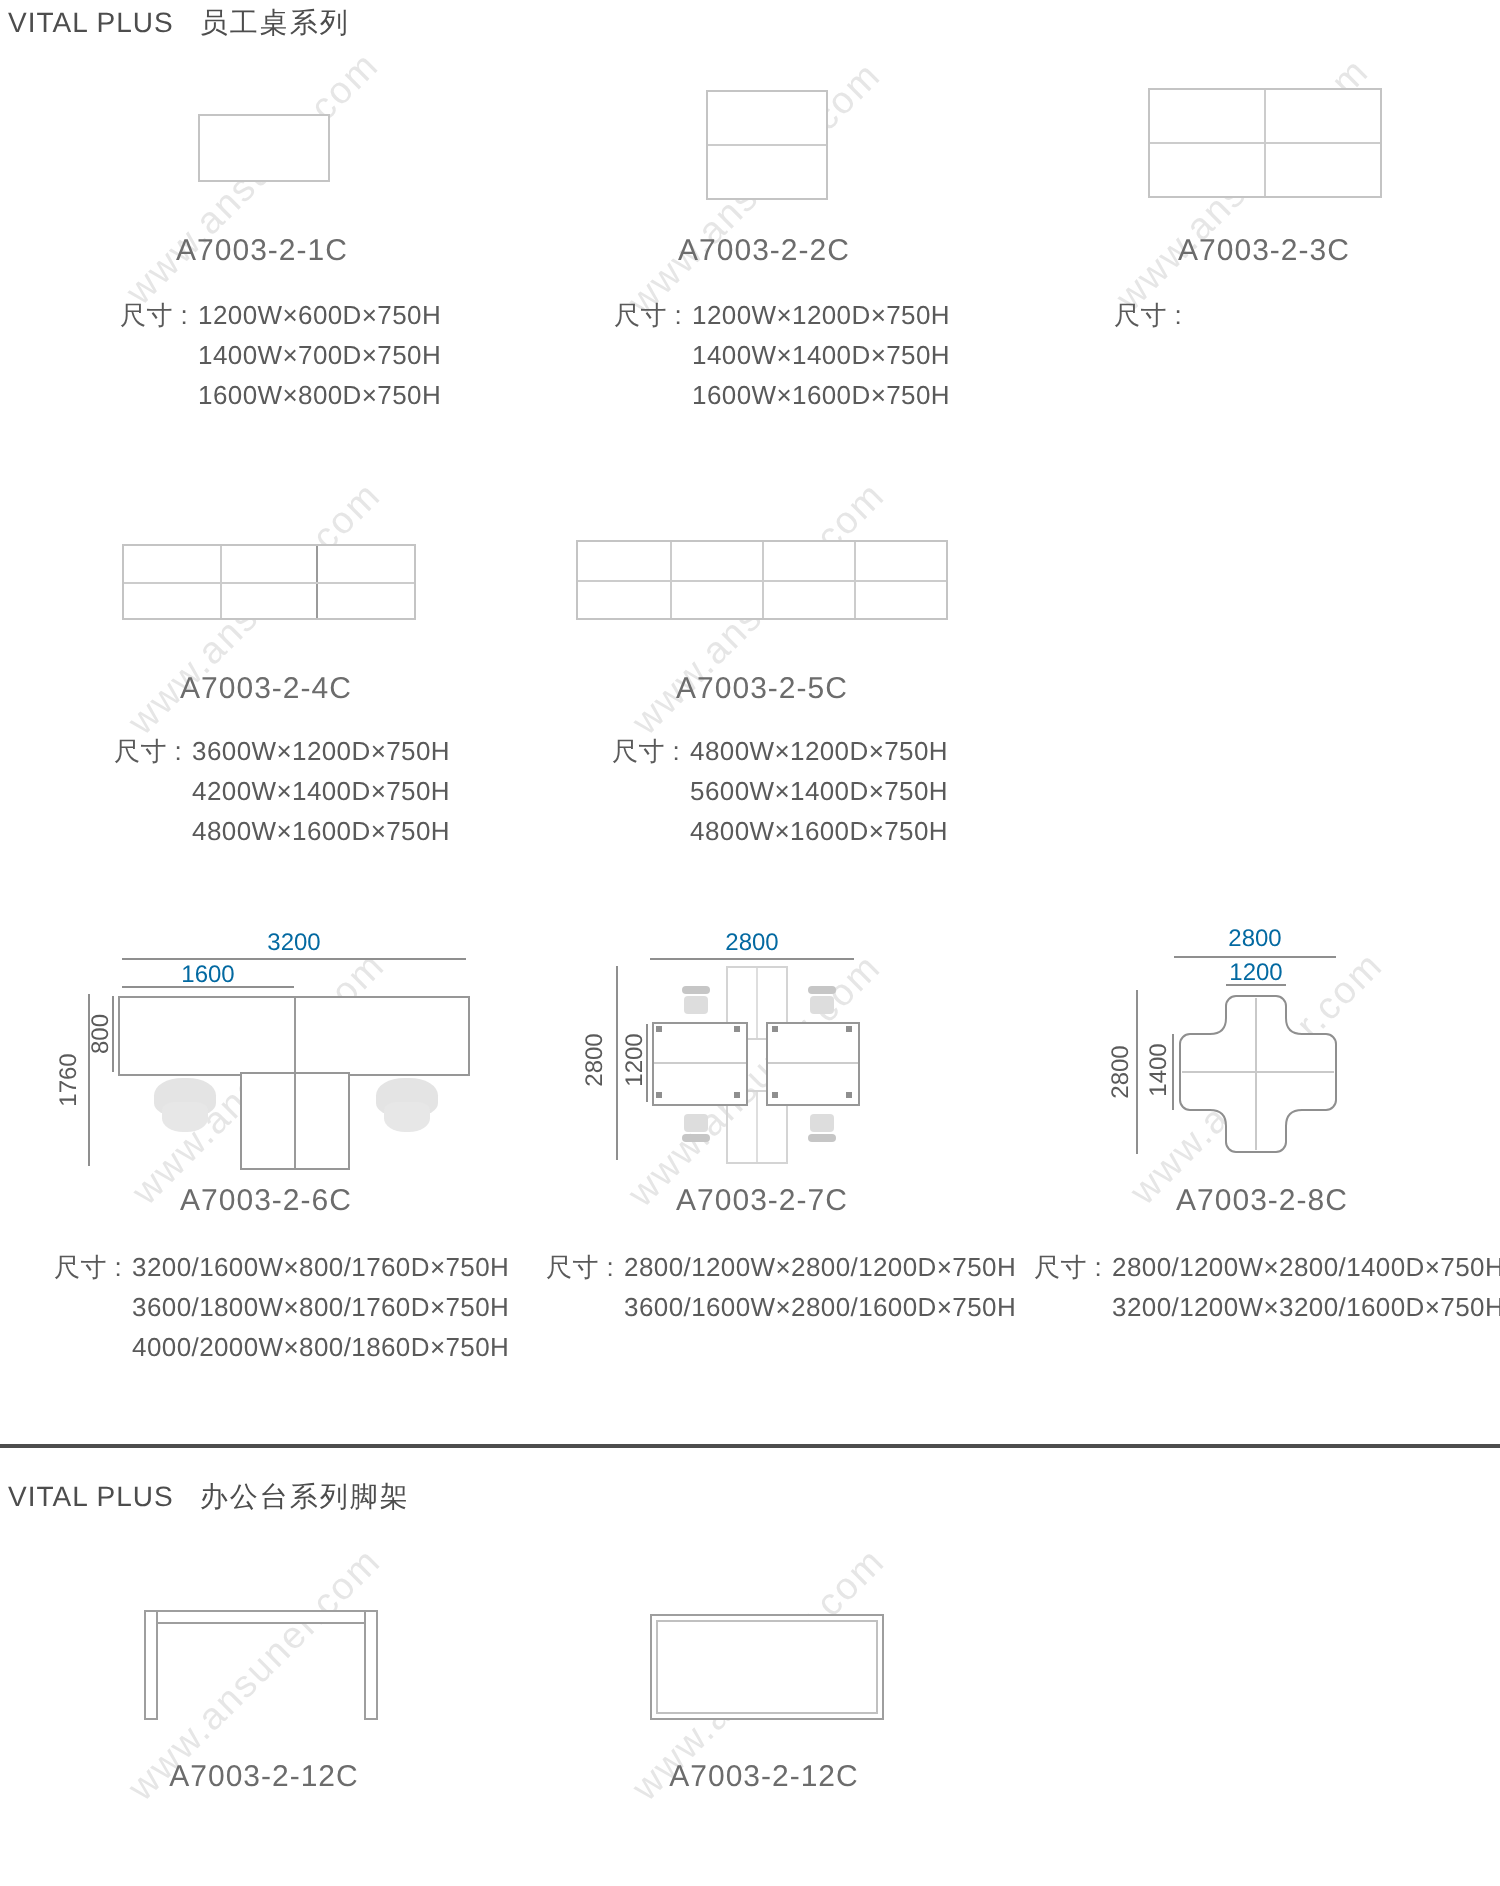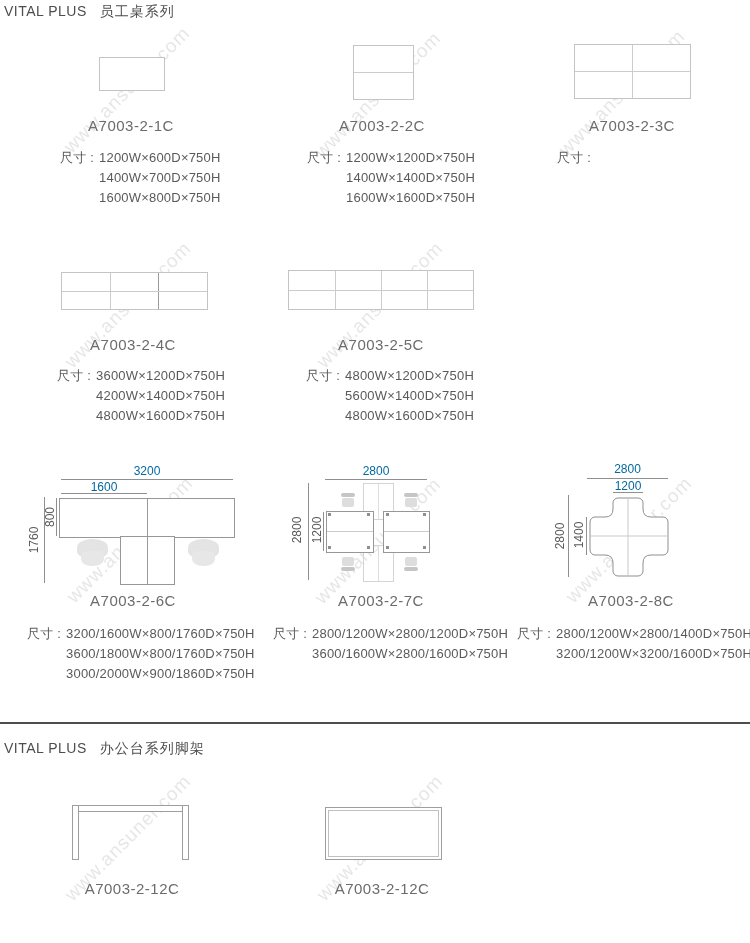--- a/index.html
+++ b/index.html
@@ -147,21 +147,21 @@
       <div class="iline3" style="left:26px;top:0;width:1px;height:47px"></div>
     </div>
     <div class="chair" style="left:77px;top:539px"></div>
     <div class="chair" style="left:188px;top:539px"></div>
     <div class="model" style="left:63px;top:592px">A7003-2-6C</div>
     <div class="dims" style="left:27px;top:624px">
       <div class="lbl">尺寸 :</div>
       <div class="lines">
         <div>3200/1600W×800/1760D×750H</div>
         <div>3600/1800W×800/1760D×750H</div>
-        <div>3000/2000W×900/1860D×750H</div>
+        <div>4000/2000W×800/1860D×750H</div>
       </div>
     </div>
   </div>
 
   <div class="card">
     <div class="dimnum" style="left:325px;top:465px;width:102px">2800</div>
     <div class="dline" style="left:325px;top:479px;width:102px;height:1px"></div>
     <div class="dline" style="left:308px;top:483px;width:1px;height:97px"></div>
     <div class="vnum" style="left:297px;top:530px">2800</div>
     <div class="dline" style="left:323px;top:512px;width:1px;height:39px"></div>

